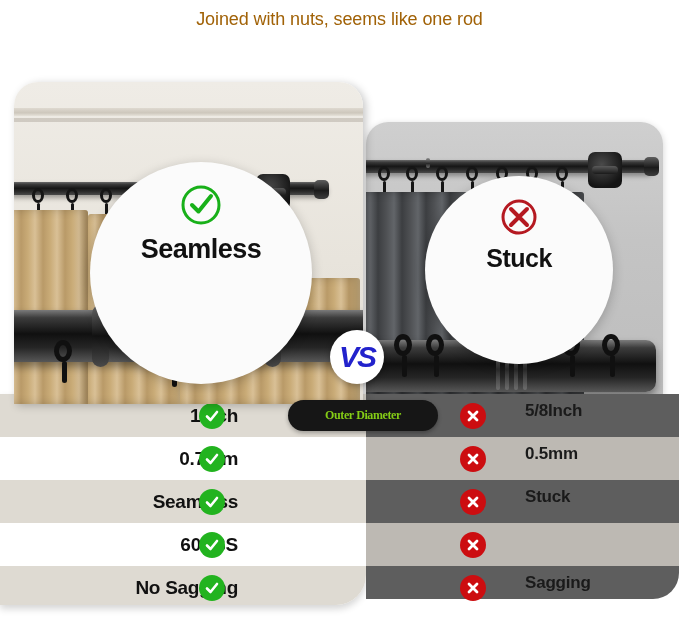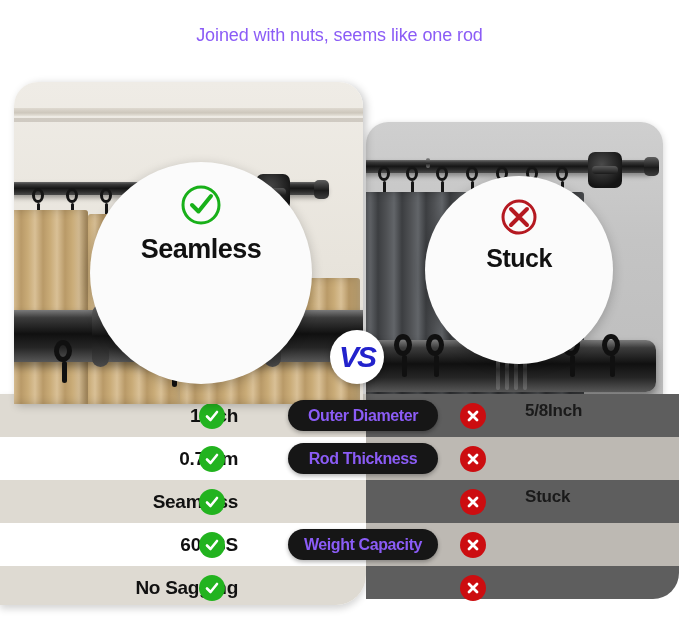--- a/index.html
+++ b/index.html
@@ -11,22 +11,22 @@
     overflow:hidden;
   }
 
   
   .header{ width:679px; padding-top:4px; text-align:center; }
   .title{
     font-size:28px; font-weight:bold; color:#0a0a0a;
     letter-spacing:-0.4px; line-height:34px;
   }
   .subtitle{
-    font-size:18px; font-weight:400; color:#8b5cf6;
-    line-height:26px; margin-top:18px; letter-spacing:-0.1px;
+    font-size:18px; font-weight:400; color:#a16207;
+    line-height:26px; margin-top:2px; letter-spacing:-0.1px;
   }
 
   
   .stage{ position:absolute; left:0; top:74px; width:679px; height:330px; }
 
   
   .panel-right{
     position:absolute; left:366px; top:48px; width:297px; height:282px;
     border-radius:22px 22px 0 0;
     overflow:hidden;
@@ -176,21 +176,21 @@
   .mark-ok{ left:199px; top:9px; background:#22b31f; }
   .mark-no{ left:460px; top:9px; background:#cc0d10; }
 
   .pill{
     position:absolute; left:288px; top:6px; width:150px; height:31px;
     background:#161616; border-radius:16px; z-index:10;
     display:flex; align-items:center; justify-content:center;
     box-shadow:0 2px 4px rgba(0,0,0,.3);
   }
   .pill span{
-    font-size:16px; font-weight:bold; color:#8b5cf6; letter-spacing:-0.4px;
+    font-size:12px; font-weight:bold; color:#84cc16; letter-spacing:-0.4px;font-family:Liberation Serif, serif;
   }
 
   
   .tbl-left-bg, .tbl-right-bg{ position:absolute; }
   .tbl-left-bg{
     left:0; top:0; width:366px; height:211px;
     border-radius:0 0 30px 0;
     overflow:hidden;
     box-shadow:0 4px 7px rgba(0,0,0,.16);
   }
@@ -332,27 +332,27 @@
 
   <div class="trow" style="top:43px;">
     <div class="cell-left">
       <span class="lval">0.7mm</span>
     </div>
     <div class="mark mark-ok" style="background: rgb(34, 179, 31);">
       <svg width="16" height="16" viewBox="0 0 16 16">
           <path d="M3 8.5 L6.5 12 L13 4" fill="none" stroke="#fff" stroke-width="2.6" stroke-linecap="round" stroke-linejoin="round"></path>
         </svg>
     </div>
-    <div class="pill">
-      <span>Rod Thickness</span>
-    </div>
     <div class="mark mark-no" style="background: rgb(204, 13, 16);">
       <svg width="16" height="16" viewBox="0 0 16 16">
           <path d="M4 4 L12 12 M12 4 L4 12" fill="none" stroke="#fff" stroke-width="2.8" stroke-linecap="round"></path>
         </svg>
+    </div>
+    <div class="cell-right">
+      <span class="rval">0.5mm</span>
     </div>
   </div>
 
   <div class="trow" style="top:86px;">
     <div class="cell-left">
       <span class="lval">Seamless</span>
     </div>
     <div class="mark mark-ok" style="background: rgb(34, 179, 31);">
       <svg width="16" height="16" viewBox="0 0 16 16">
           <path d="M3 8.5 L6.5 12 L13 4" fill="none" stroke="#fff" stroke-width="2.6" stroke-linecap="round" stroke-linejoin="round"></path>
@@ -370,23 +370,20 @@
 
   <div class="trow" style="top:129px;">
     <div class="cell-left">
       <span class="lval">60LBS</span>
     </div>
     <div class="mark mark-ok" style="background: rgb(34, 179, 31);">
       <svg width="16" height="16" viewBox="0 0 16 16">
           <path d="M3 8.5 L6.5 12 L13 4" fill="none" stroke="#fff" stroke-width="2.6" stroke-linecap="round" stroke-linejoin="round"></path>
         </svg>
     </div>
-    <div class="pill">
-      <span>Weight Capacity</span>
-    </div>
     <div class="mark mark-no" style="background: rgb(204, 13, 16);">
       <svg width="16" height="16" viewBox="0 0 16 16">
           <path d="M4 4 L12 12 M12 4 L4 12" fill="none" stroke="#fff" stroke-width="2.8" stroke-linecap="round"></path>
         </svg>
     </div>
   </div>
 
   <div class="trow" style="top:172px;">
     <div class="cell-left">
       <span class="lval">No Sagging</span>
@@ -394,15 +391,18 @@
     <div class="mark mark-ok" style="background: rgb(34, 179, 31);">
       <svg width="16" height="16" viewBox="0 0 16 16">
           <path d="M3 8.5 L6.5 12 L13 4" fill="none" stroke="#fff" stroke-width="2.6" stroke-linecap="round" stroke-linejoin="round"></path>
         </svg>
     </div>
     <div class="mark mark-no" style="background: rgb(204, 13, 16);">
       <svg width="16" height="16" viewBox="0 0 16 16">
           <path d="M4 4 L12 12 M12 4 L4 12" fill="none" stroke="#fff" stroke-width="2.8" stroke-linecap="round"></path>
         </svg>
     </div>
+    <div class="cell-right">
+      <span class="rval">Sagging</span>
+    </div>
   </div>
 
 </div>
 
 </body></html>

